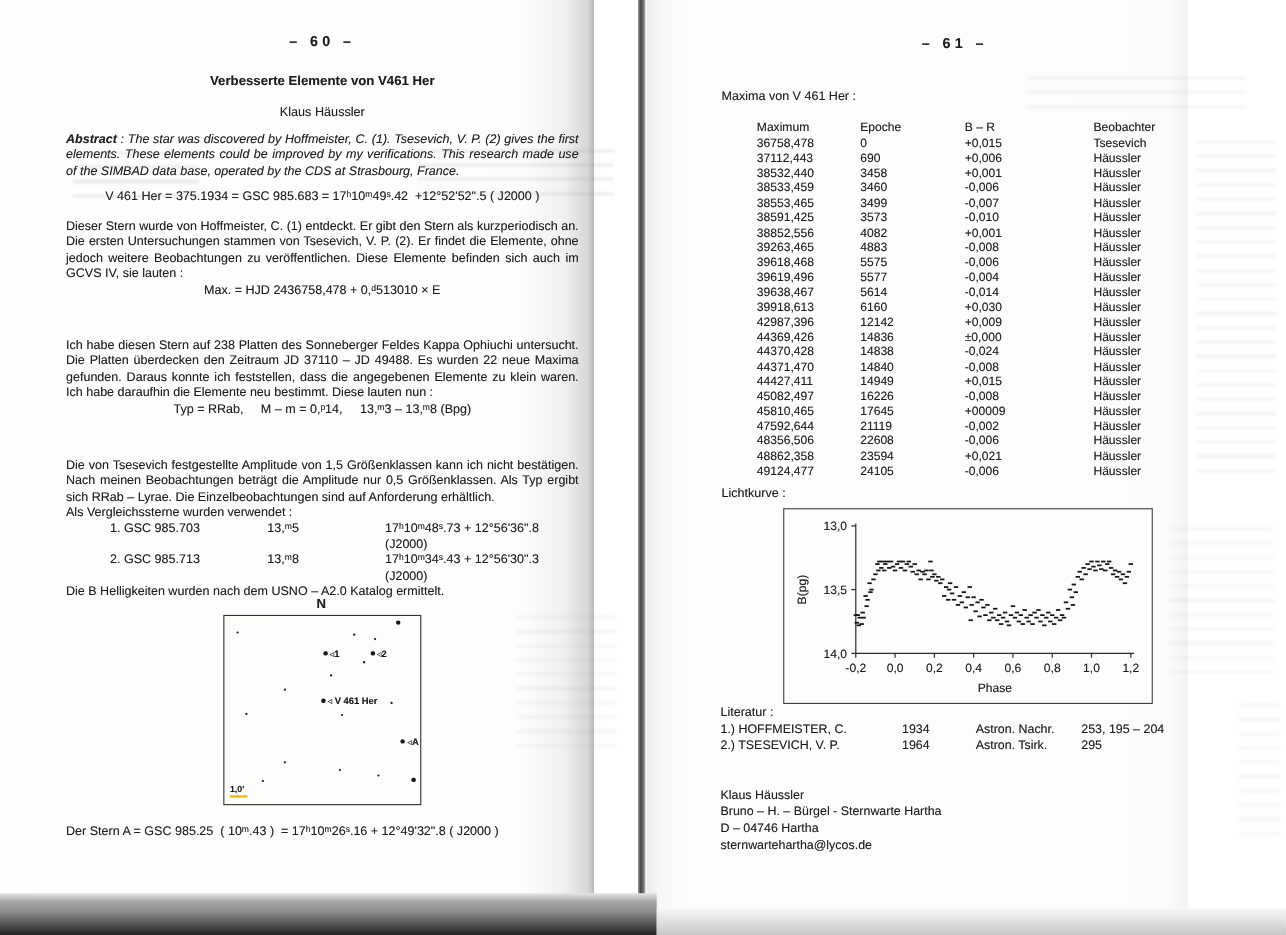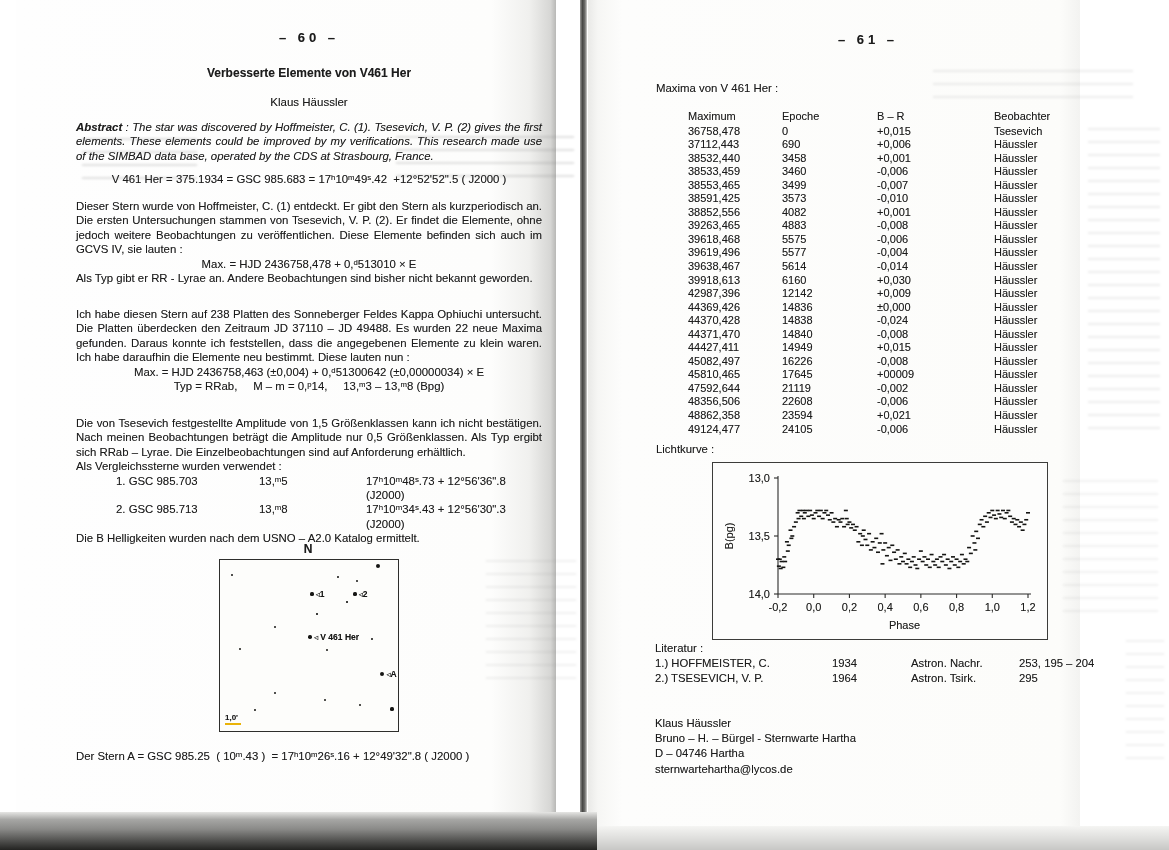--- a/index.html
+++ b/index.html
@@ -1,20 +1,20 @@
 <!DOCTYPE html>
 <html><head>
 <meta charset="utf-8">
 <style>
   html,body{margin:0;padding:0;width:1169px;height:850px;overflow:hidden;
     font-family:"Liberation Sans","DejaVu Sans",sans-serif;color:#1c1c1c;background:#fff;}
   #scan{position:absolute;inset:0;}
   .page{position:absolute;top:0;bottom:0;}
   #left-page{left:0;width:540px;
-    background:linear-gradient(to right,#fefefe 0%,#fdfdfc 88%,#f0f0ee 95%,#d6d6d4 99%,#b8b8b6 100%);margin-left:16px;}
+    background:linear-gradient(to right,#fefefe 0%,#fdfdfc 88%,#f0f0ee 95%,#d6d6d4 99%,#b8b8b6 100%);}
   #right-page{left:588px;width:492px;
     background:linear-gradient(to right,#e9e9e7 0%,#f6f6f4 2%,#fdfdfc 7%,#fcfcfa 96%,#f3f3f1 100%);}
   #gutter{position:absolute;left:580px;top:0;height:826px;width:7px;
     background:linear-gradient(to right,#9a9a98 0%,#474745 35%,#6e6e6c 70%,#cfcfcd 100%);
     filter:blur(0.5px);}
   #bottom-left-band{position:absolute;left:0;top:812px;width:597px;height:38px;
     background:linear-gradient(to bottom,#e6e6e4 0%,#a6a6a4 20%,#8a8a88 45%,#4c4c4a 78%,#232321 100%);}
   #bottom-right-band{position:absolute;left:597px;top:826px;width:572px;height:24px;
     background:linear-gradient(to bottom,#f5f5f3 0%,#dfdfdd 50%,#c7c7c5 100%);}
   .bleed{position:absolute;background:repeating-linear-gradient(to bottom,rgba(125,125,125,.22) 0 2px,transparent 2px 13px);
@@ -41,21 +41,21 @@
   #finder-north{display:block;text-align:center;font-size:12px;font-weight:bold;margin-bottom:3px;}
   #finder-box{position:relative;width:178px;height:171px;border:1.2px solid #2e2e2c;background:#fdfdfb;}
   .dot{position:absolute;background:#161614;border-radius:50%;}
   .slabel{position:absolute;font-size:8.5px;font-weight:600;white-space:nowrap;color:#161614;}
   #finder-scale{position:absolute;left:5px;bottom:6px;font-size:8px;font-weight:600;border-bottom:2px solid #eab308;padding:0 3px 1px 0;}
 
   
   .rp{position:absolute;}
   .trow{display:grid;grid-template-columns:94px 95px 117px 1fr;font-size:11px;line-height:13.55px;padding-left:32px;}
   #maxima-table{left:68px;top:110px;width:470px;}
-  .lit-row{display:grid;grid-template-columns:165px 67px 96px 1fr;font-size:11.3px;line-height:14.6px;gap:12px;}
+  .lit-row{display:grid;grid-template-columns:165px 67px 96px 1fr;font-size:11.3px;line-height:14.6px;}
   .contact-line{font-size:11.3px;line-height:15.2px;}
 
   
   #chart-frame{position:absolute;left:124px;top:462px;width:334px;height:176px;
     border:1.2px solid #3c3c3a;background:#fdfdfc;}
   #chart-frame svg{display:block;}
   .scan-ink{text-shadow:0 0 .5px rgba(25,25,25,.4);}
 </style>
 </head>
 <body>
@@ -70,26 +70,24 @@
 
       <div class="lp para abstract" style="top:120px">
         <b>Abstract</b><span> : The star was discovered by Hoffmeister, C. (1). Tsesevich, V. P. (2) gives the first elements. These elements could be improved by my verifications. This research made use of the SIMBAD data base, operated by the CDS at Strasbourg, France.</span>
       </div>
 
       <div class="lp centerline" style="top:173px;font-size:11.4px">V 461 Her = 375.1934 = GSC 985.683 = 17ʰ10ᵐ49ˢ.42  +12°52'52".5 ( J2000 )</div>
 
       <div class="lp" style="top:199px">
         <div class="para">Dieser Stern wurde von Hoffmeister, C. (1) entdeckt. Er gibt den Stern als kurzperiodisch an. Die ersten Untersuchungen stammen von Tsesevich, V. P. (2). Er findet die Elemente, ohne jedoch weitere Beobachtungen zu veröffentlichen. Diese Elemente befinden sich auch im GCVS IV, sie lauten :</div>
         <div class="centerline" style="font-size:11.4px;line-height:14.4px">Max. = HJD 2436758,478 + 0,ᵈ513010 × E</div>
-        <div class="para">Als Typ gibt er RR - Lyrae an. Andere Beobachtungen sind bisher nicht bekannt geworden.</div>
       </div>
 
       <div class="lp" style="top:307px">
         <div class="para">Ich habe diesen Stern auf 238 Platten des Sonneberger Feldes Kappa Ophiuchi untersucht. Die Platten überdecken den Zeitraum JD 37110 – JD 49488. Es wurden 22 neue Maxima gefunden. Daraus konnte ich feststellen, dass die angegebenen Elemente zu klein waren. Ich habe daraufhin die Elemente neu bestimmt. Diese lauten nun :</div>
-        <div class="centerline" style="font-size:11.4px;line-height:14.4px">Max. = HJD 2436758,463 (±0,004) + 0,ᵈ51300642 (±0,00000034) × E</div>
         <div class="centerline" style="font-size:11.4px;line-height:14.4px">Typ = RRab,     M – m = 0,ᵖ14,     13,ᵐ3 – 13,ᵐ8 (Bpg)</div>
       </div>
 
       <div class="lp" style="top:416px">
         <div class="para">Die von Tsesevich festgestellte Amplitude von 1,5 Größenklassen kann ich nicht bestätigen. Nach meinen Beobachtungen beträgt die Amplitude nur 0,5 Größenklassen. Als Typ ergibt sich RRab – Lyrae. Die Einzelbeobachtungen sind auf Anforderung erhältlich.</div>
         <div style="font-size:11.4px;line-height:14.4px">Als Vergleichssterne wurden verwendet :</div>
         <div class="comp-rows">
             <div class="comp-row">
               <span>1. GSC 985.703</span>
               <span>13,ᵐ5</span>

